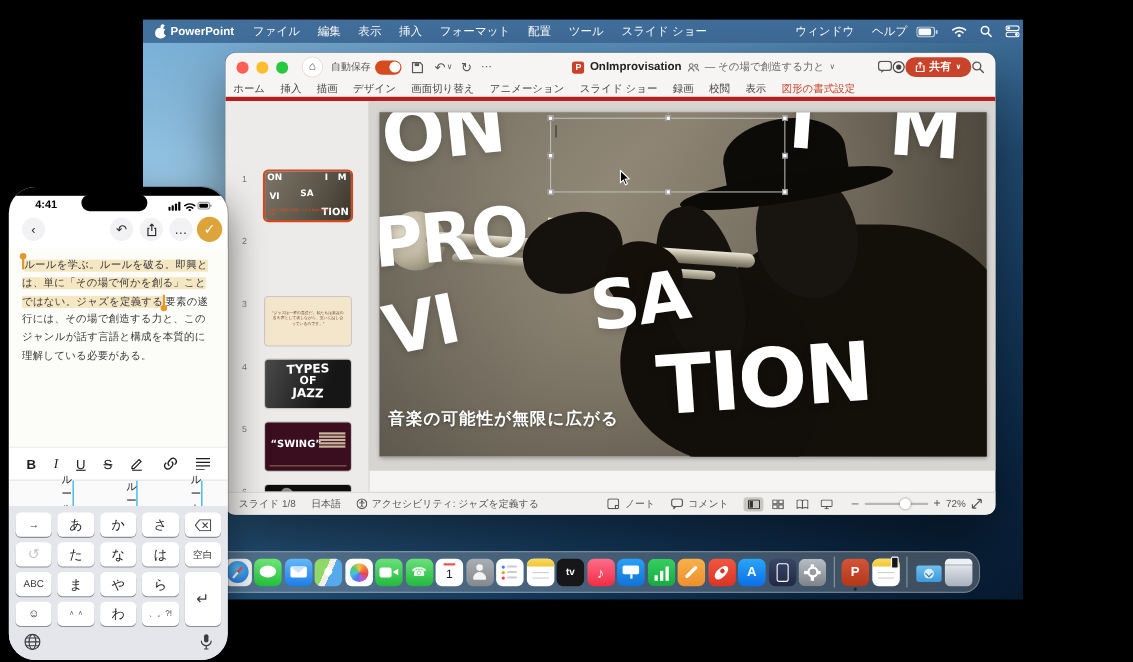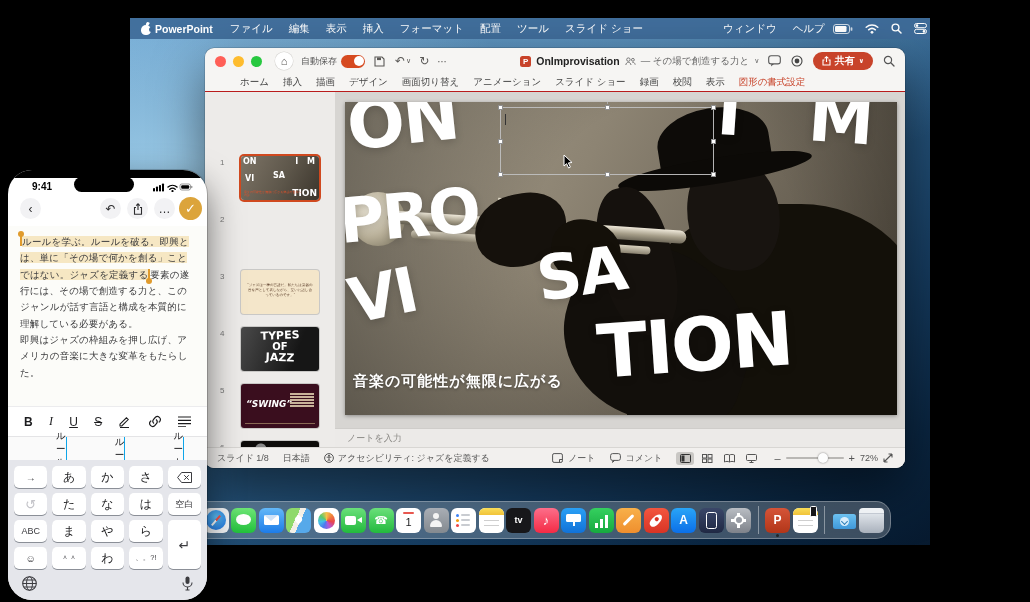--- a/index.html
+++ b/index.html
@@ -21,21 +21,21 @@
   #pptwin{position:absolute;left:75px;top:30px;width:700px;height:420px;background:#f6f5f3;border-radius:9px;
     box-shadow:0 22px 50px rgba(0,0,0,.5), 0 0 0 .5px rgba(0,0,0,.25);overflow:hidden;font-size:10px;color:#333;}
   #titlebar{position:absolute;left:0;top:0;width:100%;height:26px;display:flex;align-items:center;box-sizing:border-box;padding:0 10px;}
   .tl{width:11px;height:11px;border-radius:50%;margin-right:7px;}
   .tbtn{display:flex;align-items:center;justify-content:center;color:#5a5856;}
   .toggle{width:24px;height:13px;border-radius:7px;background:#d64a20;position:relative;}
   .toggle::after{content:"";position:absolute;right:1.5px;top:1.5px;width:10px;height:10px;border-radius:50%;background:#fff;}
   .sharebtn{display:flex;align-items:center;gap:4px;background:#c8432a;color:#fff;border-radius:10px;
     padding:2px 9px;font-size:10px;font-weight:bold;}
   #tabbar{position:absolute;left:0;top:26px;width:100%;height:18px;display:flex;align-items:center;gap:0;
-    padding-left:28px;box-sizing:border-box;border-bottom:1px solid #b91c1c;font-size:9.5px;color:#444;}
+    padding-left:0;box-sizing:border-box;border-bottom:4px solid #b91c1c;font-size:9.5px;color:#444;}
   #tabbar .tab{padding:0 7px;white-space:nowrap;}
   #tabbar .ctx{color:#c8432a;}
   
   #thumbpanel{position:absolute;left:0;top:44px;width:130px;height:355px;background:#edebe9;border-right:1px solid #dcdad7;overflow:hidden;}
   .tnum{position:absolute;left:15px;font-size:8px;color:#777;}
   .thumb{position:absolute;left:36px;width:78px;height:44px;border-radius:3px;overflow:hidden;
     box-shadow:0 0 0 1px rgba(0,0,0,.15);background:#fff;}
   .thumb.sel{box-shadow:0 0 0 2px #d0491f;}
   .mini-w{position:absolute;color:#fff;font-family:"DejaVu Sans",sans-serif;font-weight:900;font-size:8px;line-height:1;}
   
@@ -227,21 +227,21 @@
           <svg width="11" height="9" viewBox="0 0 11 9">
               <circle cx="3.4" cy="2.6" r="1.7" fill="none" stroke="#777"></circle>
               <path d="M.8 8c.3-1.8 1.3-2.7 2.6-2.7S5.7 6.2 6 8" fill="none" stroke="#777"></path>
               <circle cx="7.9" cy="2.8" r="1.4" fill="none" stroke="#777"></circle>
               <path d="M7.4 5.4c1.5-.2 2.5.7 2.8 2.3" fill="none" stroke="#777"></path>
             </svg>
         </span>
         <span style="font-size:9.5px;color:#666;">— その場で創造する力と</span>
         <span style="font-size:7px;color:#666;">∨</span>
       </span>
-      <span style="margin-left:auto;display:flex;align-items:center;gap:10px;">
+      <span style="margin-left:auto;display:flex;align-items:center;">
         <span>
           <svg width="13" height="12" viewBox="0 0 13 12">
               <rect x="0.7" y="0.7" width="11.6" height="8.2" rx="2.4" fill="none" stroke="#555" stroke-width="1.1"></rect>
               <path d="M3.5 9l-.6 2.4L6 9z" fill="#555"></path>
             </svg>
         </span>
         <span>
           <svg width="12" height="12" viewBox="0 0 12 12">
               <circle cx="6" cy="6" r="5" fill="none" stroke="#444" stroke-width="1.1"></circle>
               <circle cx="6" cy="6" r="2.4" fill="#444"></circle>
@@ -300,21 +300,21 @@
       <div class="thumb" style="top:235px;background:linear-gradient(110deg,#4a4a4a,#161616 70%);">
         <div style="position:absolute;left:0;top:3px;width:100%;text-align:center;color:#fff;font-family:'DejaVu Sans',sans-serif;font-weight:900;line-height:1.05;">
           <div style="font-size:11px;transform:rotate(-2deg);">TYPES</div>
           <div style="font-size:10px;">OF</div>
           <div style="font-size:11px;transform:rotate(2deg);">JAZZ</div>
         </div>
       </div>
 
       <span class="tnum" style="top:294px;">5</span>
       <div class="thumb" style="top:292px;background:#3a0e1e;">
-        <span style="position:absolute;left:5px;top:15px;font-size:9px;font-weight:900;font-style:italic;color:#fff;font-family:'DejaVu Sans',sans-serif;">“SWING”</span>
+        <span style="position:absolute;left:5px;top:15px;font-size:9px;font-weight:900;color:#fff;font-family:'DejaVu Sans',sans-serif;">“SWING”</span>
         <span style="position:absolute;right:5px;top:9px;width:24px;height:1.5px;background:#c9b39a;box-shadow:0 3px 0 #c9b39a,0 6px 0 #c9b39a,0 9px 0 #c9b39a,0 12px 0 #c9b39a;"></span>
         <span style="position:absolute;left:4px;bottom:4px;width:70px;height:1px;background:#8a6a55;"></span>
       </div>
 
       <span class="tnum" style="top:351px;">6</span>
       <div class="thumb" style="top:349px;background:#0e0c0a;">
         <span style="position:absolute;left:10px;top:2px;width:11px;height:46px;border-radius:5px;background:linear-gradient(180deg,#8d8d8d,#2e2e2e);transform:rotate(14deg);"></span>
 
       </div>
     </div>
@@ -359,23 +359,20 @@
 
           <span style="position:absolute;left:4px;top:6px;width:1px;height:11px;background:#333;"></span>
         </div>
 
         <svg style="position:absolute;left:218px;top:52px;" width="11" height="15" viewBox="0 0 11 15">
           <path d="M1 1l8 7.5-3.6.4 2 4.2-1.8.9-2-4.3L1 12z" fill="#000" stroke="#fff" stroke-width="1"></path>
         </svg>
       </div>
     </div>
 
-    <div id="notesbar">
-      <span>ノートを入力</span>
-    </div>
 
     <div id="statusbar">
       <span>スライド 1/8</span>
       <span>日本語</span>
       <span style="display:flex;align-items:center;gap:4px;">
         <svg width="10" height="10" viewBox="0 0 10 10">
             <circle cx="5" cy="5" r="4.4" fill="none" stroke="#555"></circle>
             <circle cx="5" cy="2.8" r="1" fill="#555"></circle>
             <path d="M2.6 4.2h4.8M5 4.2v2l-1.3 2M5 6.2l1.3 2" stroke="#555" fill="none" stroke-width=".9"></path>
           </svg>
@@ -481,21 +478,21 @@
     <div class="di d-dl">
         <span class="fcirc"></span>
         <span class="fchev"></span>
       </div>
     <div class="di d-trash"></div>
   </div>
 </div>
 
 <div id="iphone">
   <div class="topbezel"></div>
-  <span style="position:absolute;left:24px;top:11px;font-size:10px;font-weight:bold;color:#000;">9:41</span>
+  <span style="position:absolute;left:24px;top:11px;font-size:10px;font-weight:bold;color:#000;">4:41</span>
   <div class="island"></div>
   <span style="position:absolute;right:14px;top:12px;">
     <svg width="40" height="10" viewBox="0 0 40 10">
       <rect x="0" y="6" width="2" height="3.5" rx=".7" fill="#000"></rect>
         <rect x="3" y="4.5" width="2" height="5" rx=".7" fill="#000"></rect>
         <rect x="6" y="3" width="2" height="6.5" rx=".7" fill="#000"></rect>
         <rect x="9" y="1.5" width="2" height="8" rx=".7" fill="#000"></rect>
       <path d="M15 5a7 7 0 0 1 9 0" stroke="#000" stroke-width="1.4" fill="none" stroke-linecap="round"></path>
         <path d="M16.8 7.2a4.4 4.4 0 0 1 5.4 0" stroke="#000" stroke-width="1.4" fill="none" stroke-linecap="round"></path>
         <circle cx="19.5" cy="9" r="1.1" fill="#000"></circle>
@@ -510,21 +507,20 @@
     <svg width="10" height="12" viewBox="0 0 10 12">
         <path d="M5 7V1M3.2 2.6L5 .8l1.8 1.8" stroke="#2c2c2e" fill="none" stroke-width="1.1"></path>
         <path d="M3 4.5H1.5v6.7h7V4.5H7" stroke="#2c2c2e" fill="none" stroke-width="1.1"></path>
       </svg>
   </div>
   <div class="circbtn" style="left:146px;top:28px;">…</div>
   <div class="circbtn" style="left:171px;top:27px;width:23px;height:23px;background:#dca43b;color:#fff;font-size:13px;">✓</div>
 
   <div id="editor">
     <span class="selh st"></span><span class="hl">ルールを学ぶ。ルールを破る。即興とは、単に「その場で何かを創る」ことではない。ジャズを定義する</span><span class="selh en"></span><span>要素の遂行には、その場で創造する力と、このジャンルが話す言語と構成を本質的に理解している必要がある。</span>
-    <div>即興はジャズの枠組みを押し広げ、アメリカの音楽に大きな変革をもたらした。</div>
   </div>
 
   <div id="fmtbar">
     <span style="font-weight:bold;">B</span>
     <span style="font-style:italic;font-family:'Liberation Serif',serif;">I</span>
     <span style="text-decoration:underline;">U</span>
     <span style="text-decoration:line-through;">S</span>
     <span>
       <svg width="13" height="13" viewBox="0 0 13 13">
           <path d="M2 9.2L8.4 2.8l1.8 1.8L3.8 11H2z" fill="none" stroke="#1c1c1e" stroke-width="1.1"></path>

